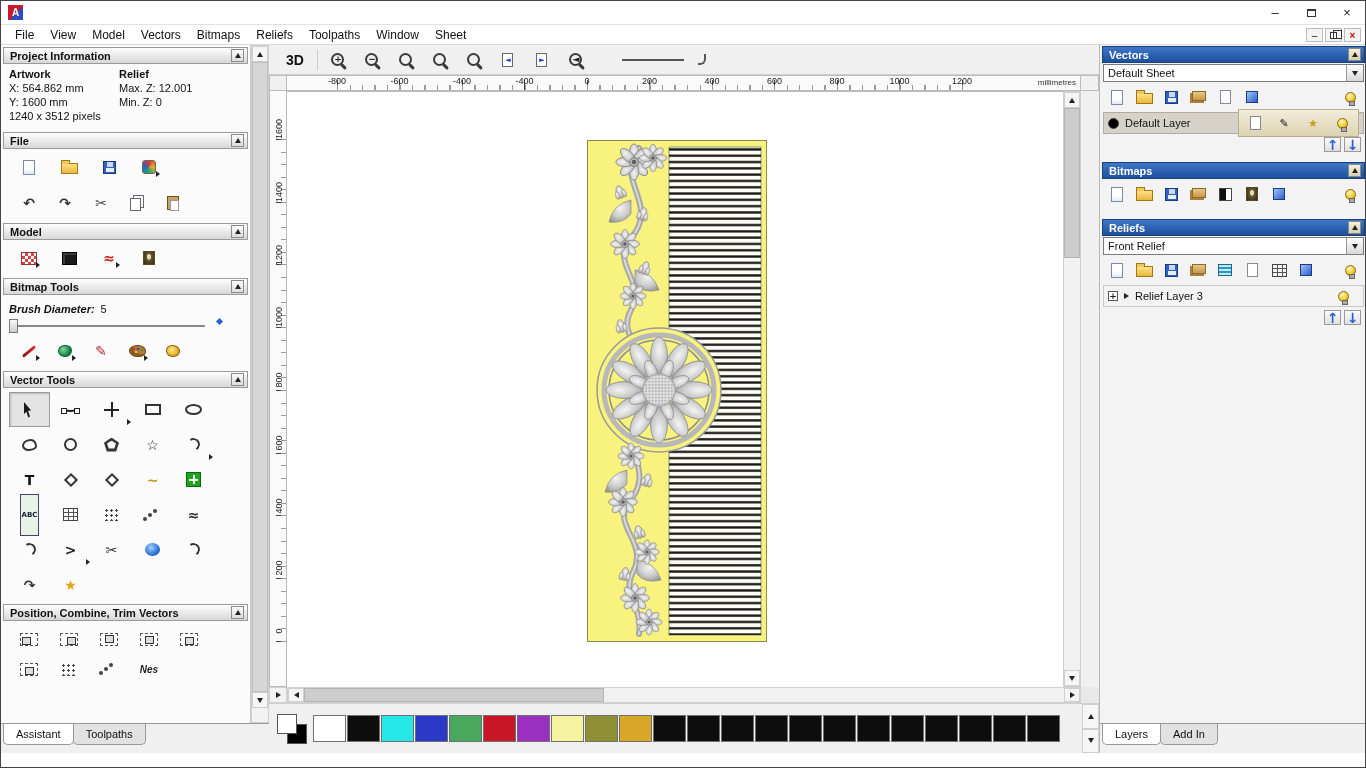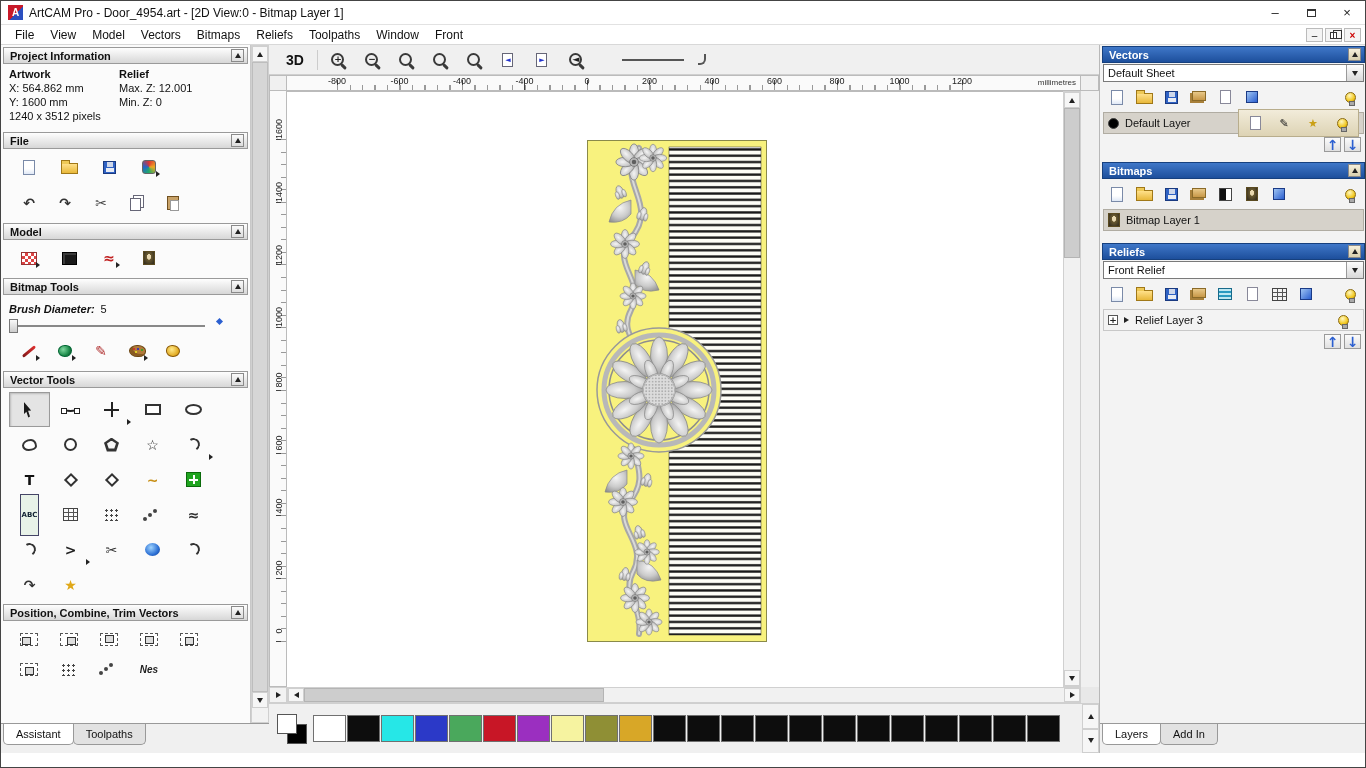--- a/index.html
+++ b/index.html
@@ -186,41 +186,40 @@
   .statusbar { position:absolute; left:0; bottom:0; width:100%; height:16px; background:#f0f0f0; border-top:1px solid #c8c8c8; display:flex; align-items:center; justify-content:flex-end; }
   .sb-cell { width:137px; height:100%; border-left:1px solid #aaa; padding:1px 8px 0 8px; font-size:11px; background:#f0f0f0; box-shadow:inset 1px 1px 0 #d8d8d8; }
 </style>
 </head>
 <body>
 
 <div class="app">
 
   <div class="titlebar">
     <span class="app-icon">A</span>
-    <span class="title-text">ArtCAM Pro - Door_4954.art - [2D View:0 - Bitmap Layer 1]</span>
     <div class="win-controls">
       <div class="win-btn">–</div>
       <div class="win-btn">
           <span class="max-icon"></span>
         </div>
       <div class="win-btn">×</div>
     </div>
   </div>
 
   <div class="menubar">
     <div style="display:flex">
         <div class="menu-item">File</div>
         <div class="menu-item">View</div>
         <div class="menu-item">Model</div>
         <div class="menu-item">Vectors</div>
         <div class="menu-item">Bitmaps</div>
         <div class="menu-item">Reliefs</div>
         <div class="menu-item">Toolpaths</div>
         <div class="menu-item">Window</div>
-        <div class="menu-item">Front</div>
+        <div class="menu-item">Sheet</div>
       </div>
     <div class="mdi-controls">
       <div class="mdi-btn">–</div>
       <div class="mdi-btn">
           <span class="restore-icon"></span>
         </div>
       <div class="mdi-btn mdi-close">×</div>
     </div>
   </div>
 
@@ -822,24 +821,20 @@
         <div class="tool-cell">
           <span class="ticon ticon-portrait"></span>
         </div>
         <div class="tool-cell">
           <span class="ticon ticon-bluecube"></span>
         </div>
         <div class="tool-cell">
           <span class="ticon ticon-bulb"></span>
         </div>
       </div>
-    <div class="layer-row">
-      <span class="ticon ticon-portrait"></span>
-      <span class="layer-name">Bitmap Layer 1</span>
-    </div>
 
     <div class="rp-header" style="margin-top:12px">
       <span>Reliefs</span>
       <span class="collapse-btn">
           <i class="tri-up"></i>
         </span>
     </div>
     <div class="dropdown">
       <span class="dd-text">Front Relief</span>
       <span class="dd-btn">

